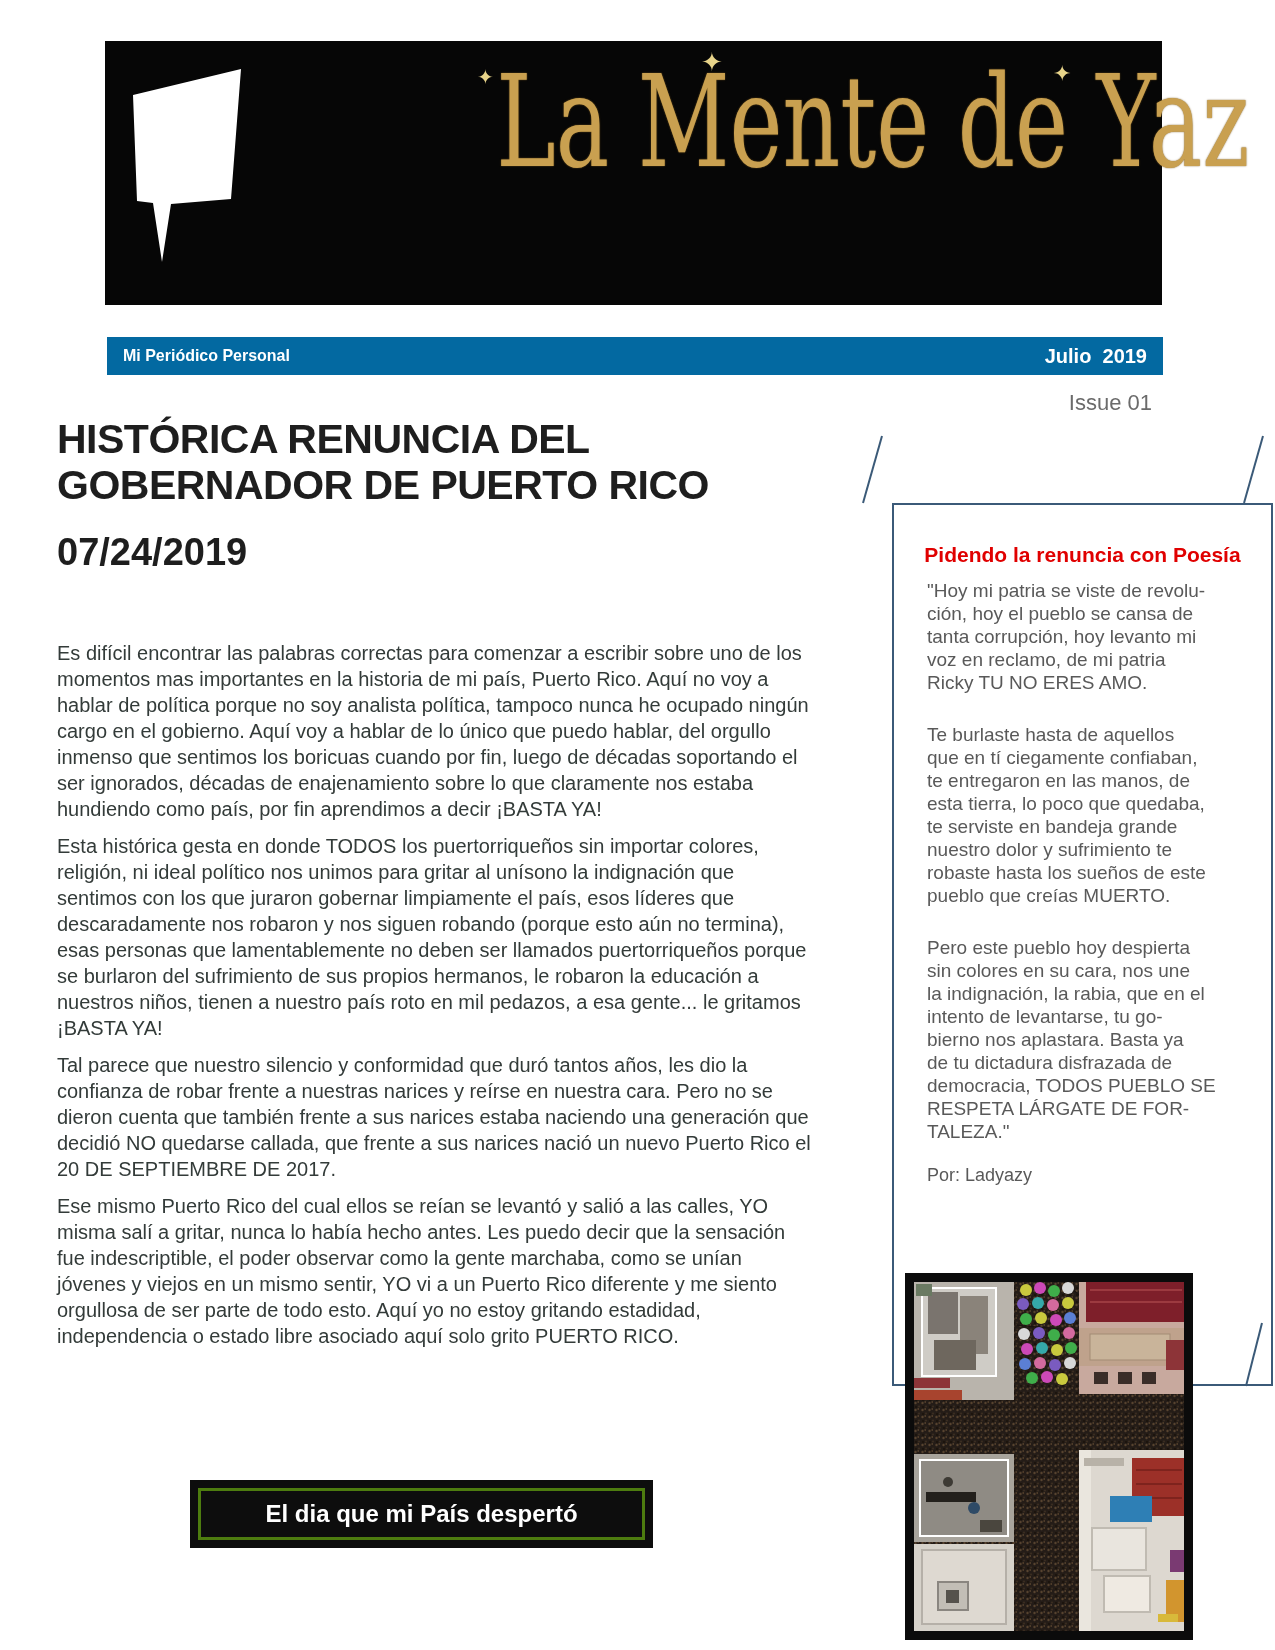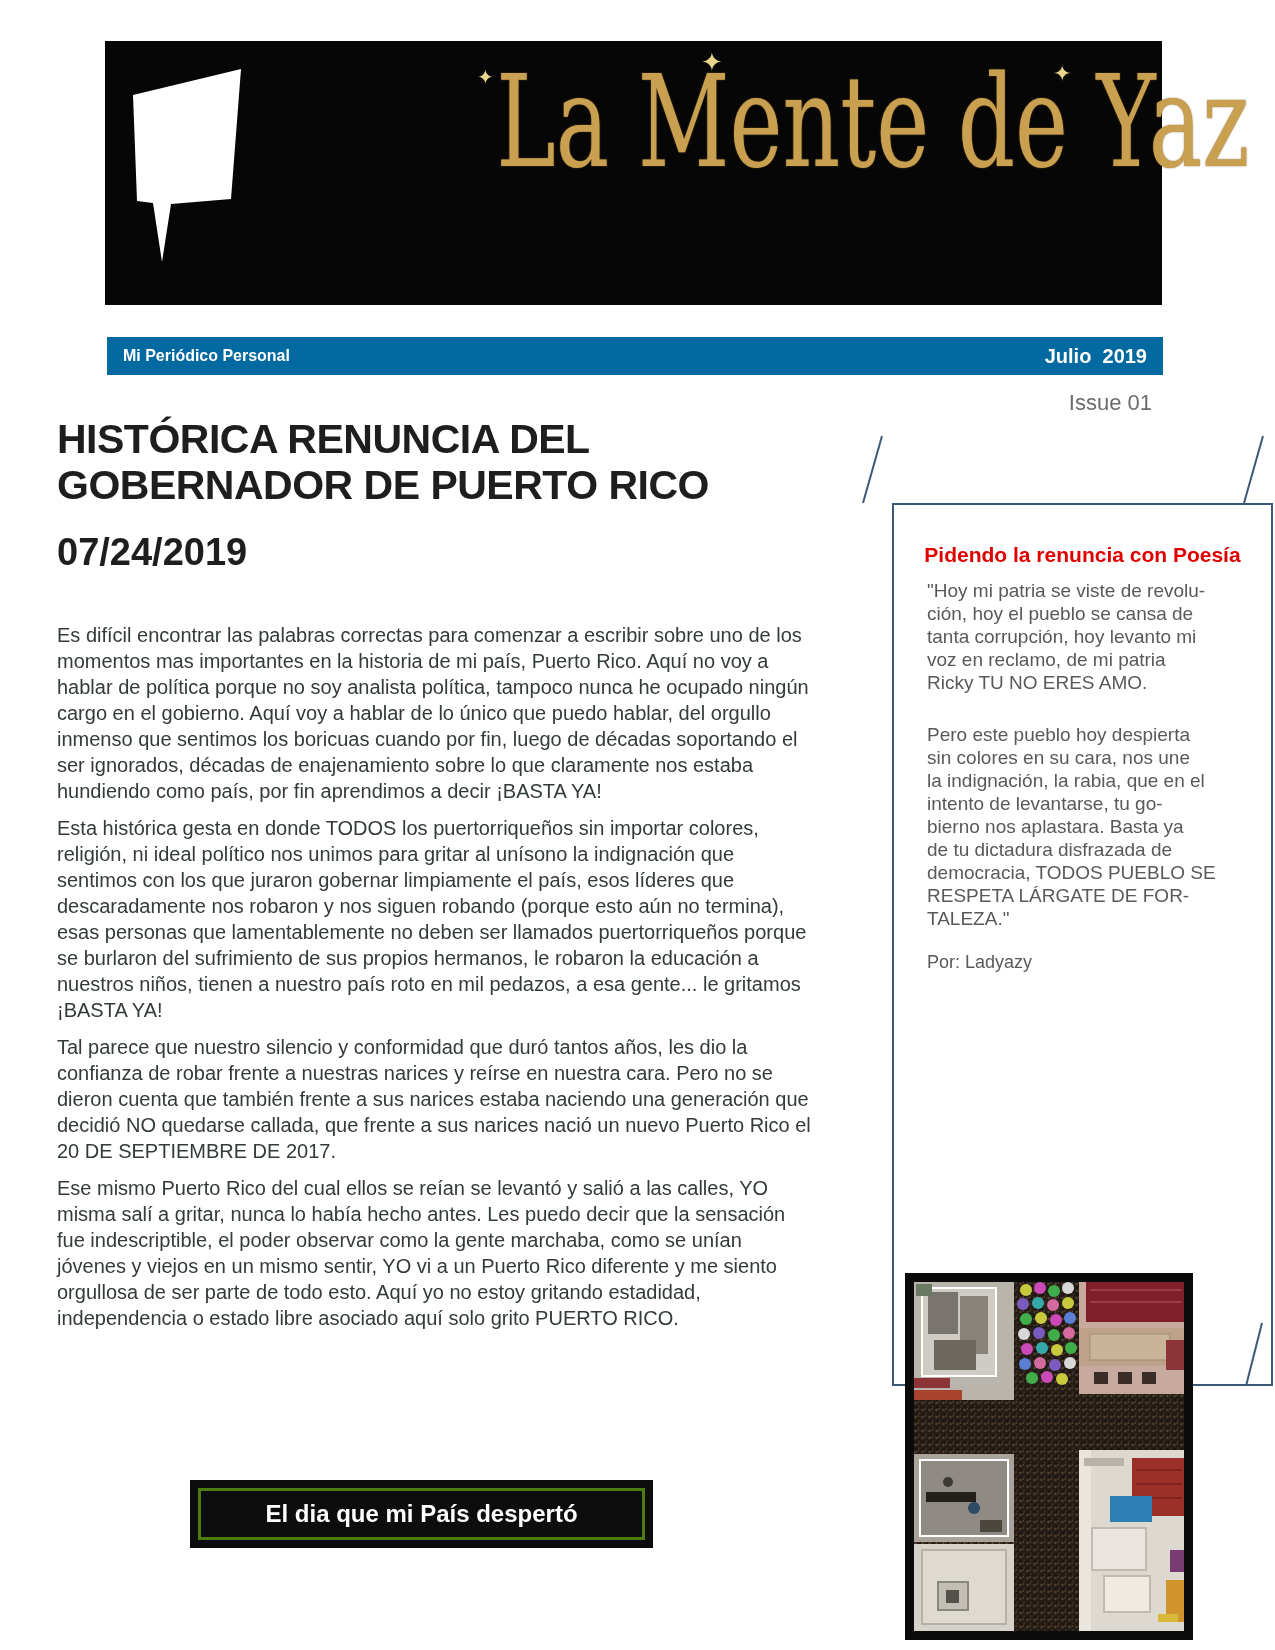--- a/index.html
+++ b/index.html
@@ -26,21 +26,21 @@
   .info-right{font-size:20px;font-weight:bold;white-space:pre;}
 
   .issue{position:absolute;top:390px;right:123px;font-size:22px;color:#6b6b6b;}
 
   
   .article-col{position:absolute;left:57px;top:416px;width:758px;color:#333b39;}
   .headline{font-size:41px;font-weight:bold;line-height:1.13;color:#1e1e1e;
             white-space:pre-line;letter-spacing:-0.5px;}
   .date{font-size:38px;font-weight:bold;color:#1e1e1e;margin-top:22px;}
   .para{margin-top:11px;font-size:20px;line-height:26px;}
-  .para.first{margin-top:48px;}
+  .para.first{margin-top:66px;}
 
   
   .sidebar-box{position:absolute;left:892px;top:503px;width:381px;height:883px;
                border:2px solid #3b5a78;box-sizing:border-box;background:#fff;}
   .sidebar-title{margin-top:38px;text-align:center;color:#e00000;font-weight:bold;font-size:21px;}
   .stanza{margin:29px 24px 0 33px;font-size:19px;line-height:23px;color:#595959;white-space:pre-line;}
   .stanza.first{margin-top:12px;}
   .byline{margin:22px 24px 0 33px;font-size:18px;color:#595959;}
   .ticks{position:absolute;left:0;top:0;width:1275px;height:1650px;pointer-events:none;}
 
@@ -91,20 +91,28 @@
     <div class="para">Ese mismo Puerto Rico del cual ellos se reían se levantó y salió  a las calles, YO misma salí a gritar, nunca lo había hecho antes. Les puedo decir que  la sensación fue indescriptible, el poder observar como la gente marchaba, como se unían jóvenes y viejos en un mismo sentir, YO vi a un Puerto Rico diferente y me siento orgullosa de ser parte de todo esto. Aquí yo no estoy gritando estadidad, independencia o estado libre asociado aquí solo grito PUERTO RICO.</div>
   </div>
 
   <div class="sidebar-box">
     <div class="sidebar-title">Pidendo la renuncia con Poesía</div>
     <div class="stanza first">"Hoy mi patria se viste de revolu-
 ción, hoy el pueblo se cansa de
 tanta corrupción, hoy levanto mi
 voz en reclamo, de mi patria
 Ricky TU NO ERES AMO.</div>
+    <div class="stanza">Te burlaste hasta de aquellos
+que en tí ciegamente confiaban,
+te entregaron en las manos, de
+esta tierra, lo poco que quedaba,
+te serviste en bandeja grande
+nuestro dolor y sufrimiento te
+robaste hasta los sueños de este
+pueblo que creías MUERTO.</div>
     <div class="stanza">Pero este pueblo hoy despierta
 sin colores en su cara, nos une
 la indignación, la rabia, que en el
 intento de levantarse, tu go-
 bierno nos aplastara. Basta ya
 de tu dictadura disfrazada de
 democracia, TODOS PUEBLO SE
 RESPETA LÁRGATE DE FOR-
 TALEZA."</div>
     <div class="byline">Por: Ladyazy</div>

